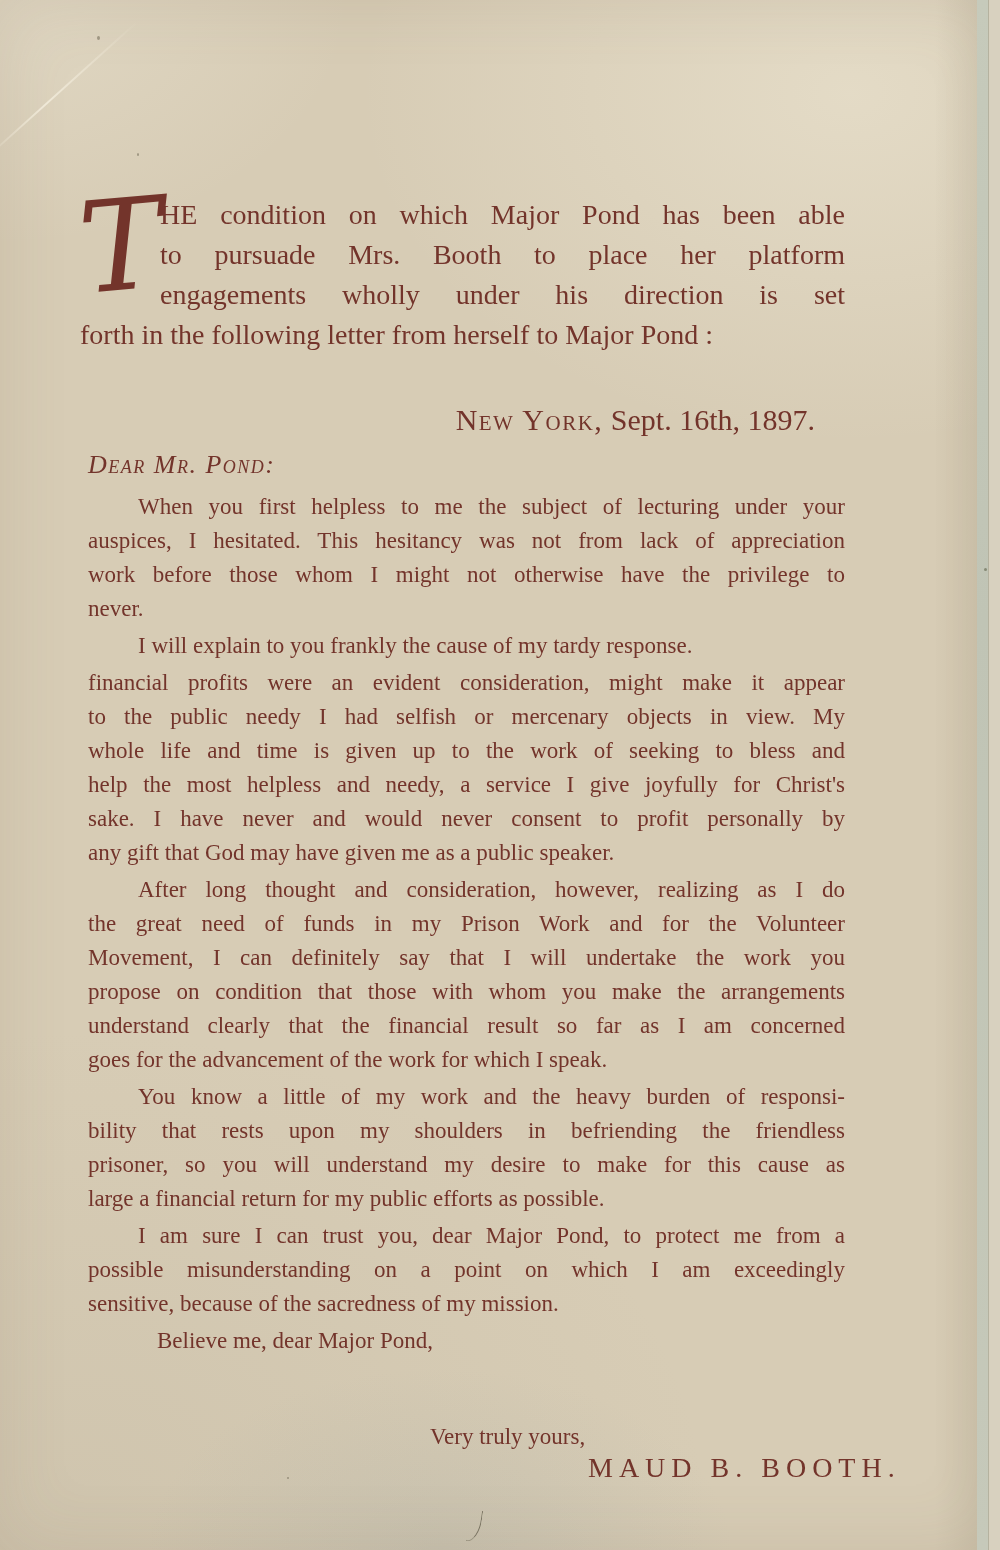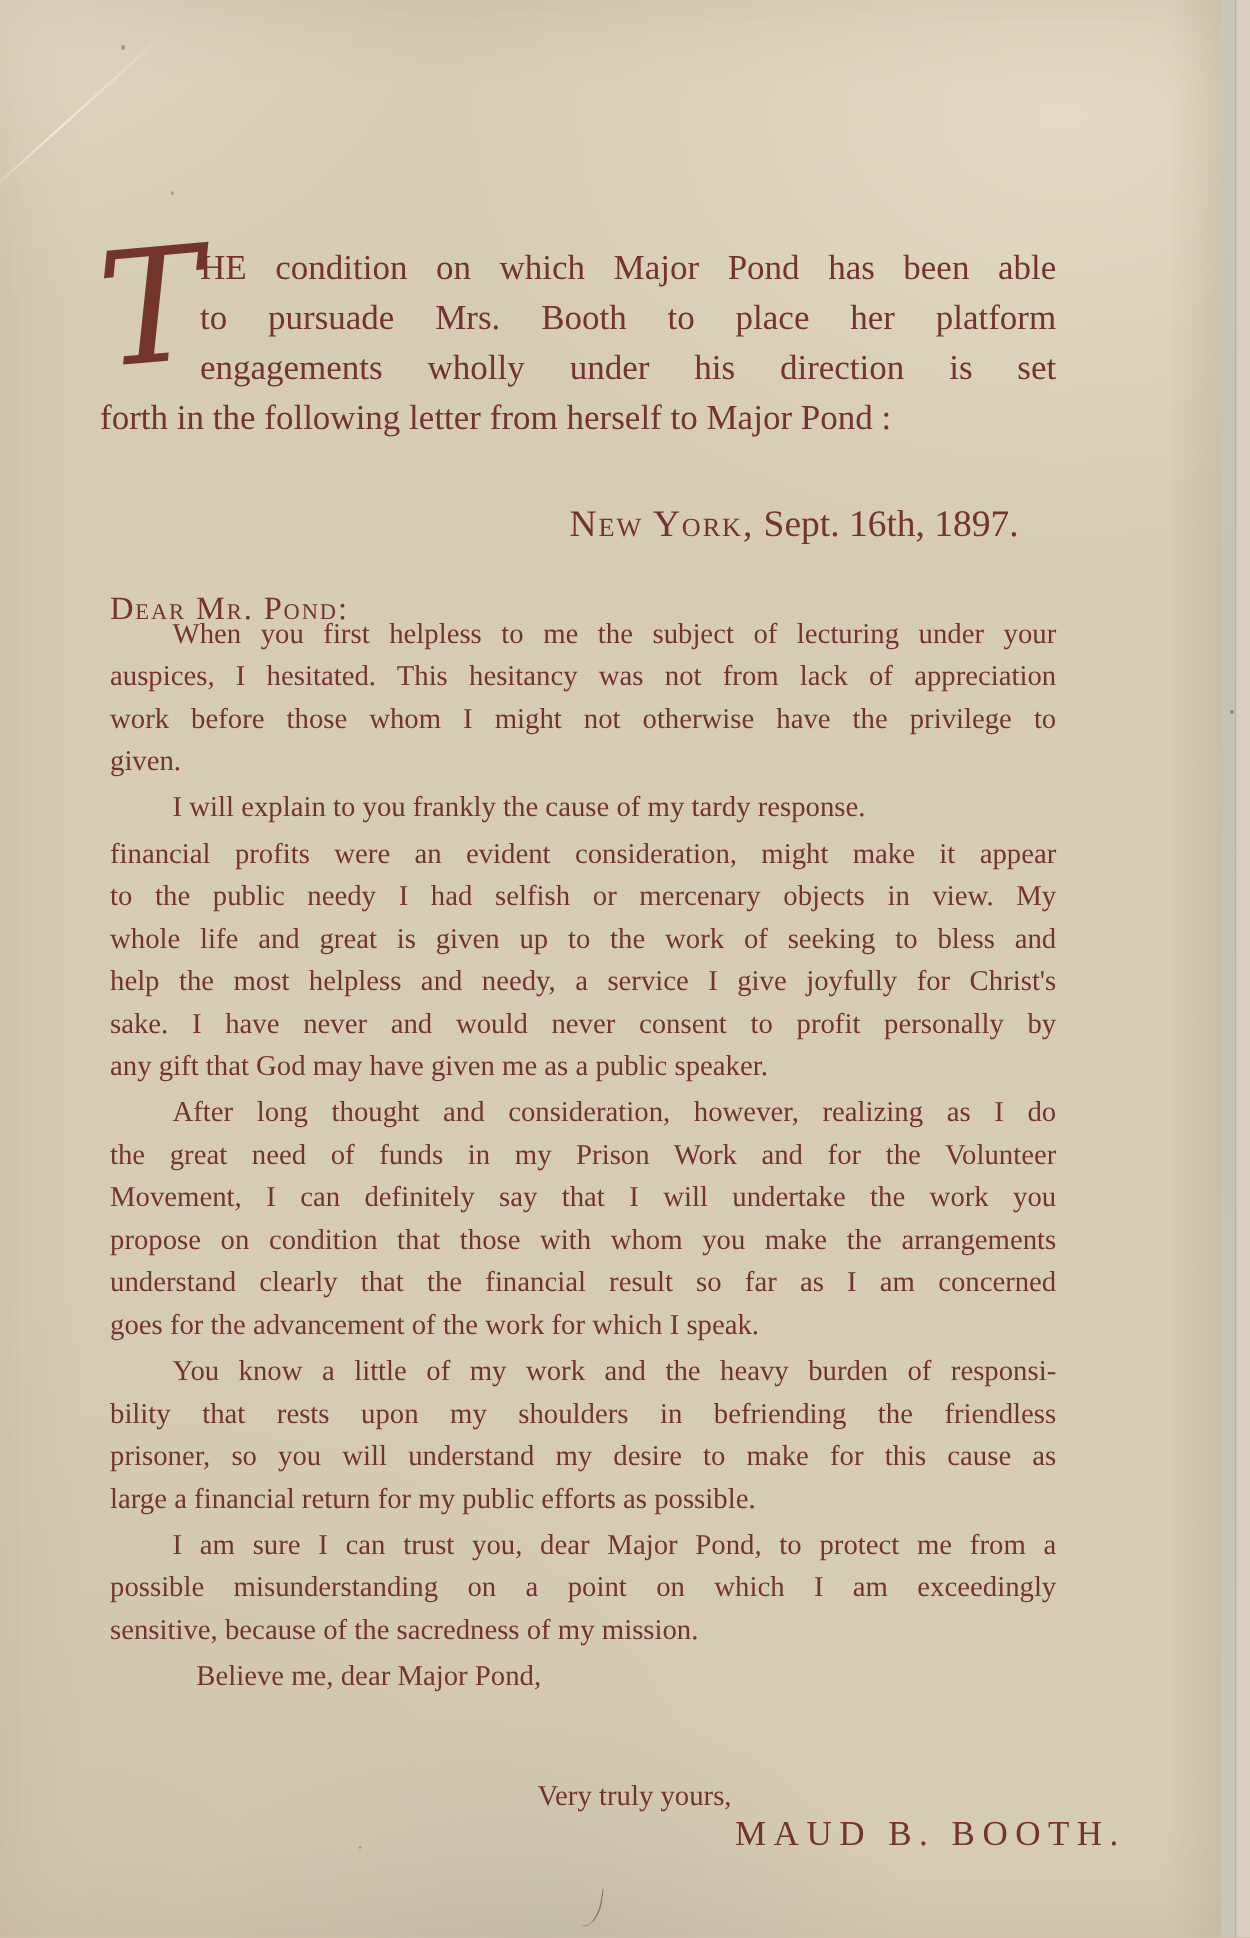--- a/index.html
+++ b/index.html
@@ -26,21 +26,21 @@
     font-family:"DejaVu Serif",serif; font-style:italic;
     font-size:126px; line-height:104px; text-align:center;
     transform:rotate(-5deg); color:var(--ink);
   }
   .jl   { text-align:justify; text-align-last:justify; }
   .jl-end { text-align:justify; text-align-last:left; }
 
   
   .dateline   { top:403px; left:88px; width:757px; font-size:30px; text-align:right; padding-right:30px; }
   .sc { font-variant:small-caps; letter-spacing:1.5px; }
-  .salutation { top:472px; left:88px; font-size:26px; }
+  .salutation { top:450px; left:88px; font-size:26px;font-style:italic; }
   .letterbody { top:490px; left:88px; width:757px; font-size:23px; line-height:34px; }
   .letterbody p { margin-bottom:3px; }
   .ind  > :first-child, .ind1 { padding-left:50px; }
   .believe { padding-left:69px; }
   .closing   { top:1424px; left:430px; font-size:23px;text-align:right; }
   .signature { top:1452px; left:588px; font-size:28px; letter-spacing:6px; }
 
   
   .crease {
     position:absolute; left:-15px; top:158px; width:205px; height:2px;
@@ -89,29 +89,29 @@
 
 <div class="textblock dateline"><span class="sc">New York,</span> <span>Sept. 16th, 1897.</span></div>
 
 <div class="textblock salutation sc">Dear Mr. Pond:</div>
 
 <div class="textblock letterbody">
   <p class="ind">
     <span class="ind1 jl" style="display:block">When you first helpless to me the subject of lecturing under your</span>
     <span class="jl" style="display:block">auspices, I hesitated.  This hesitancy was not from lack of appreciation</span>
     <span class="jl" style="display:block">work before those whom I might not otherwise have the privilege to</span>
-    <span class="jl-end" style="display:block">given.</span>
+    <span class="jl-end" style="display:block">never.</span>
   </p>
   <p>
     <span class="ind1 jl-end" style="display:block">I will explain to you frankly the cause of my tardy response.</span>
   </p>
   <p>
     <span class="jl" style="display:block">financial profits were an evident consideration, might make it appear</span>
     <span class="jl" style="display:block">to the public needy I had selfish or mercenary objects in view.  My</span>
-    <span class="jl" style="display:block">whole life and great is given up to the work of seeking to bless and</span>
+    <span class="jl" style="display:block">whole life and time is given up to the work of seeking to bless and</span>
     <span class="jl" style="display:block">help the most helpless and needy, a service I give joyfully for Christ's</span>
     <span class="jl" style="display:block">sake.  I have never and would never consent to profit personally by</span>
     <span class="jl-end" style="display:block">any gift that God may have given me as a public speaker.</span>
   </p>
   <p>
     <span class="ind1 jl" style="display:block">After long thought and consideration, however, realizing as I do</span>
     <span class="jl" style="display:block">the great need of funds in my Prison Work and for the Volunteer</span>
     <span class="jl" style="display:block">Movement, I can definitely say that I will undertake the work you</span>
     <span class="jl" style="display:block">propose on condition that those with whom you make the arrangements</span>
     <span class="jl" style="display:block">understand clearly that the financial result so far as I am concerned</span>

